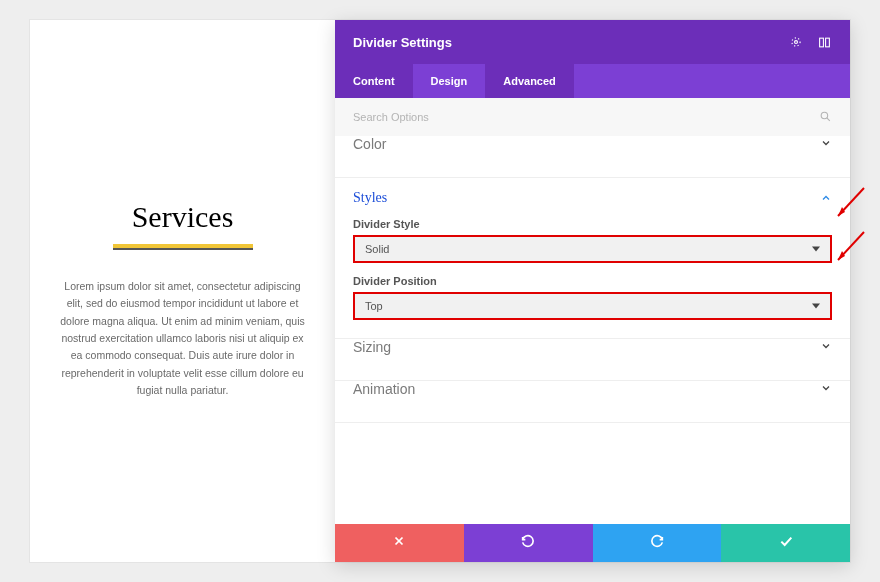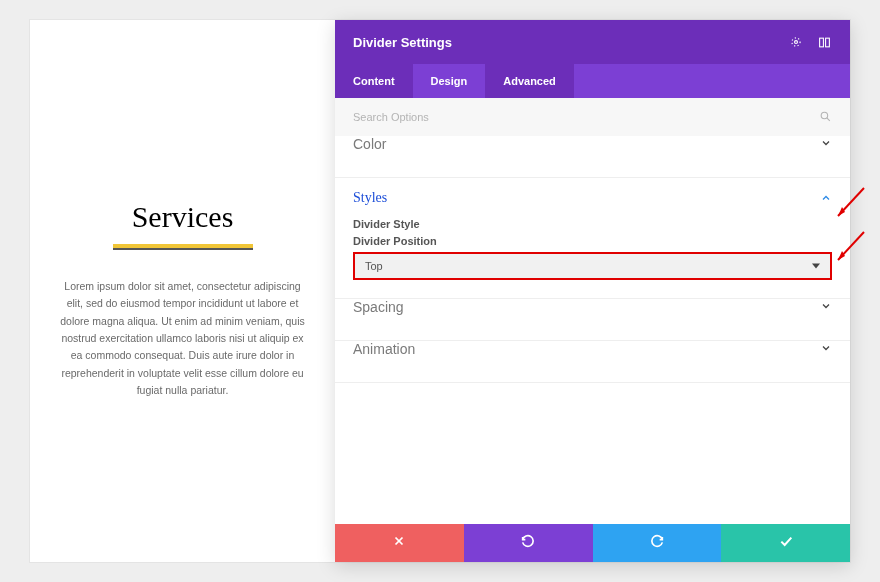--- a/index.html
+++ b/index.html
@@ -227,38 +227,42 @@
           <span>Styles</span>
           <span class="sp"></span>
           <span class="chev chev-up">
             <svg width="12" height="12" viewBox="0 0 24 24" fill="none" stroke="#2d8ae6" stroke-width="2.5">
                 <polyline points="6 15 12 9 18 15"></polyline>
               </svg>
           </span>
         </div>
 
         <div class="field-label">Divider Style</div>
+        <div class="field-select">
+          <span>Solid</span>
+          <span class="tri"></span>
+        </div>
 
         <div class="field-label">Divider Position</div>
         <div class="field-select" style="margin-bottom:0">
           <span>Top</span>
           <span class="tri"></span>
         </div>
       </div>
 
-
       <div class="section-row">
-        <span>Spacing</span>
+        <span>Sizing</span>
         <span class="sp"></span>
         <span class="chev">
           <svg width="12" height="12" viewBox="0 0 24 24" fill="none" stroke="#444" stroke-width="2.5">
               <polyline points="6 9 12 15 18 9"></polyline>
             </svg>
         </span>
       </div>
+
 
       <div class="section-row">
         <span>Animation</span>
         <span class="sp"></span>
         <span class="chev">
           <svg width="12" height="12" viewBox="0 0 24 24" fill="none" stroke="#444" stroke-width="2.5">
               <polyline points="6 9 12 15 18 9"></polyline>
             </svg>
         </span>
       </div>

